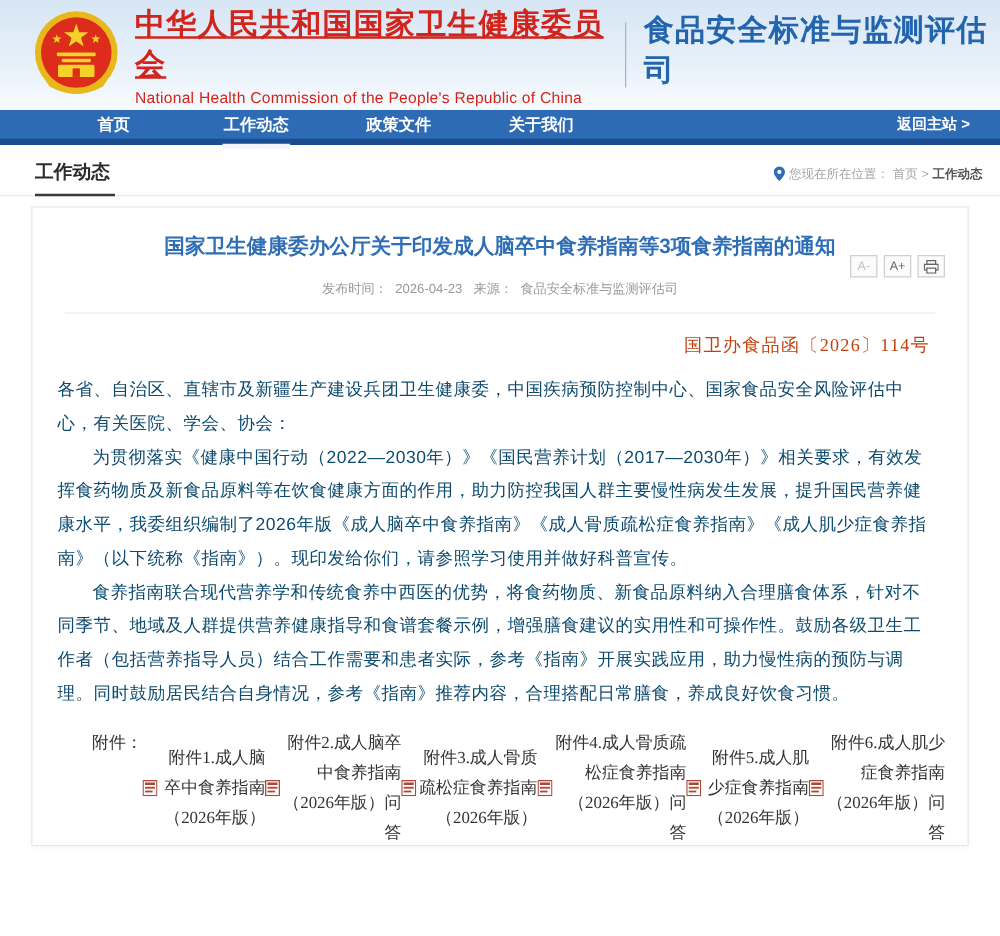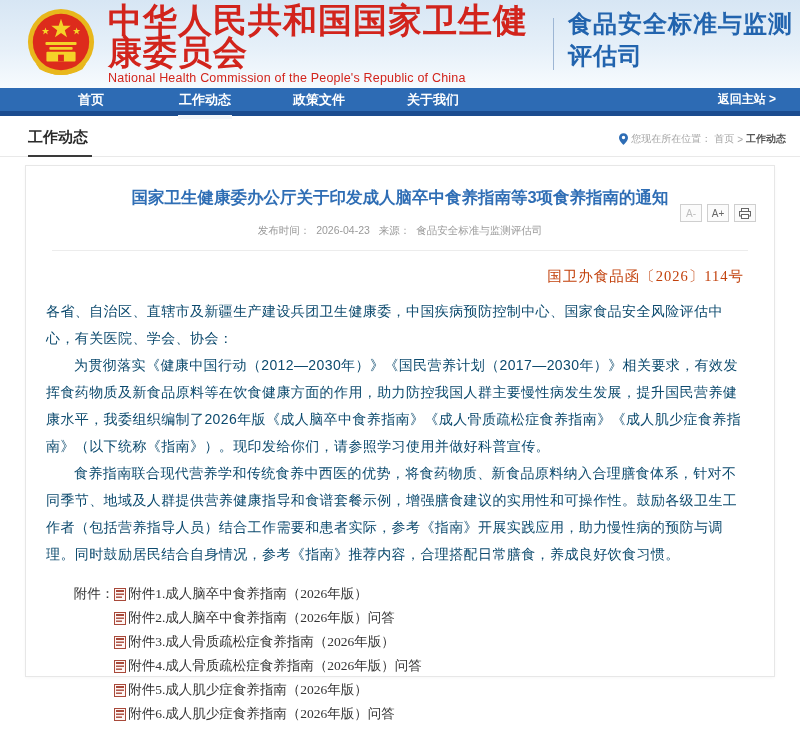--- a/index.html
+++ b/index.html
@@ -16,24 +16,25 @@
     background: linear-gradient(180deg, #d7e6f4 0%, #e6f0f9 55%, #f7fbfe 100%);
     display: flex;
     align-items: center;
     padding-left: 26px;
     position: relative;
   }
   .emblem { width: 70px; height: 74px; flex: 0 0 auto; margin-right: 12px; }
   .header-titles { display: flex; flex-direction: column; justify-content: center; }
   .cn-title {
     color: #d2241c;
-    font-size: 34px;
+    font-size: 24px;
     font-weight: bold;
     letter-spacing: 1px;
     line-height: 32px;
+    text-decoration: underline;
   }
   .en-title {
     color: #d2241c;
     font-size: 12.5px;
     margin-top: 3px;
     letter-spacing: 0.2px;
   }
   .header-divider {
     width: 1px; height: 52px;
     background: #9db6d4;
@@ -180,21 +181,21 @@
   .attachments {
     font-family: "Liberation Serif", "DejaVu Serif", serif;
     color: #333333;
     font-size: 13.5px;
     line-height: 24px;
     margin-top: 14px;
     display: flex;
     padding-left: 2.2em;
   }
   .attach-label { flex: 0 0 auto; }
-  .attach-list { display: flex; flex-direction: column; }
+  .attach-list { display: flex; flex-direction: row; text-align: right; }
   .attach-item { display: flex; align-items: center; gap: 2px; cursor: pointer; }
   .doc-icon { width: 12px; height: 13px; flex: 0 0 auto; }
 </style>
 </head>
 <body>
 
 <div class="site-header">
   <svg class="emblem" viewBox="0 0 72 76">
     <circle cx="36" cy="36" r="34" fill="#e8b71c"></circle>
     <circle cx="36" cy="36" r="29" fill="#dd2b1c"></circle>
@@ -264,21 +265,21 @@
       </svg>
     </div>
   </div>
 
   <hr class="meta-divider">
 
   <div class="doc-number">国卫办食品函〔2026〕114号</div>
 
   <div class="article-body">
     <p>各省、自治区、直辖市及新疆生产建设兵团卫生健康委，中国疾病预防控制中心、国家食品安全风险评估中心，有关医院、学会、协会：</p>
-    <p class="indent">为贯彻落实《健康中国行动（2012—2030年）》《国民营养计划（2017—2030年）》相关要求，有效发挥食药物质及新食品原料等在饮食健康方面的作用，助力防控我国人群主要慢性病发生发展，提升国民营养健康水平，我委组织编制了2026年版《成人脑卒中食养指南》《成人骨质疏松症食养指南》《成人肌少症食养指南》（以下统称《指南》）。现印发给你们，请参照学习使用并做好科普宣传。</p>
+    <p class="indent">为贯彻落实《健康中国行动（2022—2030年）》《国民营养计划（2017—2030年）》相关要求，有效发挥食药物质及新食品原料等在饮食健康方面的作用，助力防控我国人群主要慢性病发生发展，提升国民营养健康水平，我委组织编制了2026年版《成人脑卒中食养指南》《成人骨质疏松症食养指南》《成人肌少症食养指南》（以下统称《指南》）。现印发给你们，请参照学习使用并做好科普宣传。</p>
     <p class="indent">食养指南联合现代营养学和传统食养中西医的优势，将食药物质、新食品原料纳入合理膳食体系，针对不同季节、地域及人群提供营养健康指导和食谱套餐示例，增强膳食建议的实用性和可操作性。鼓励各级卫生工作者（包括营养指导人员）结合工作需要和患者实际，参考《指南》开展实践应用，助力慢性病的预防与调理。同时鼓励居民结合自身情况，参考《指南》推荐内容，合理搭配日常膳食，养成良好饮食习惯。</p>
   </div>
 
   <div class="attachments">
     <div class="attach-label">附件：</div>
     <div class="attach-list">
       <div class="attach-item">
         <svg class="doc-icon" viewBox="0 0 12 13">
             <rect x="0.5" y="0.5" width="11" height="12" fill="#fdf6f4" stroke="#a8493a"></rect>
             <rect x="2" y="2" width="8" height="2" fill="#a8493a"></rect>

